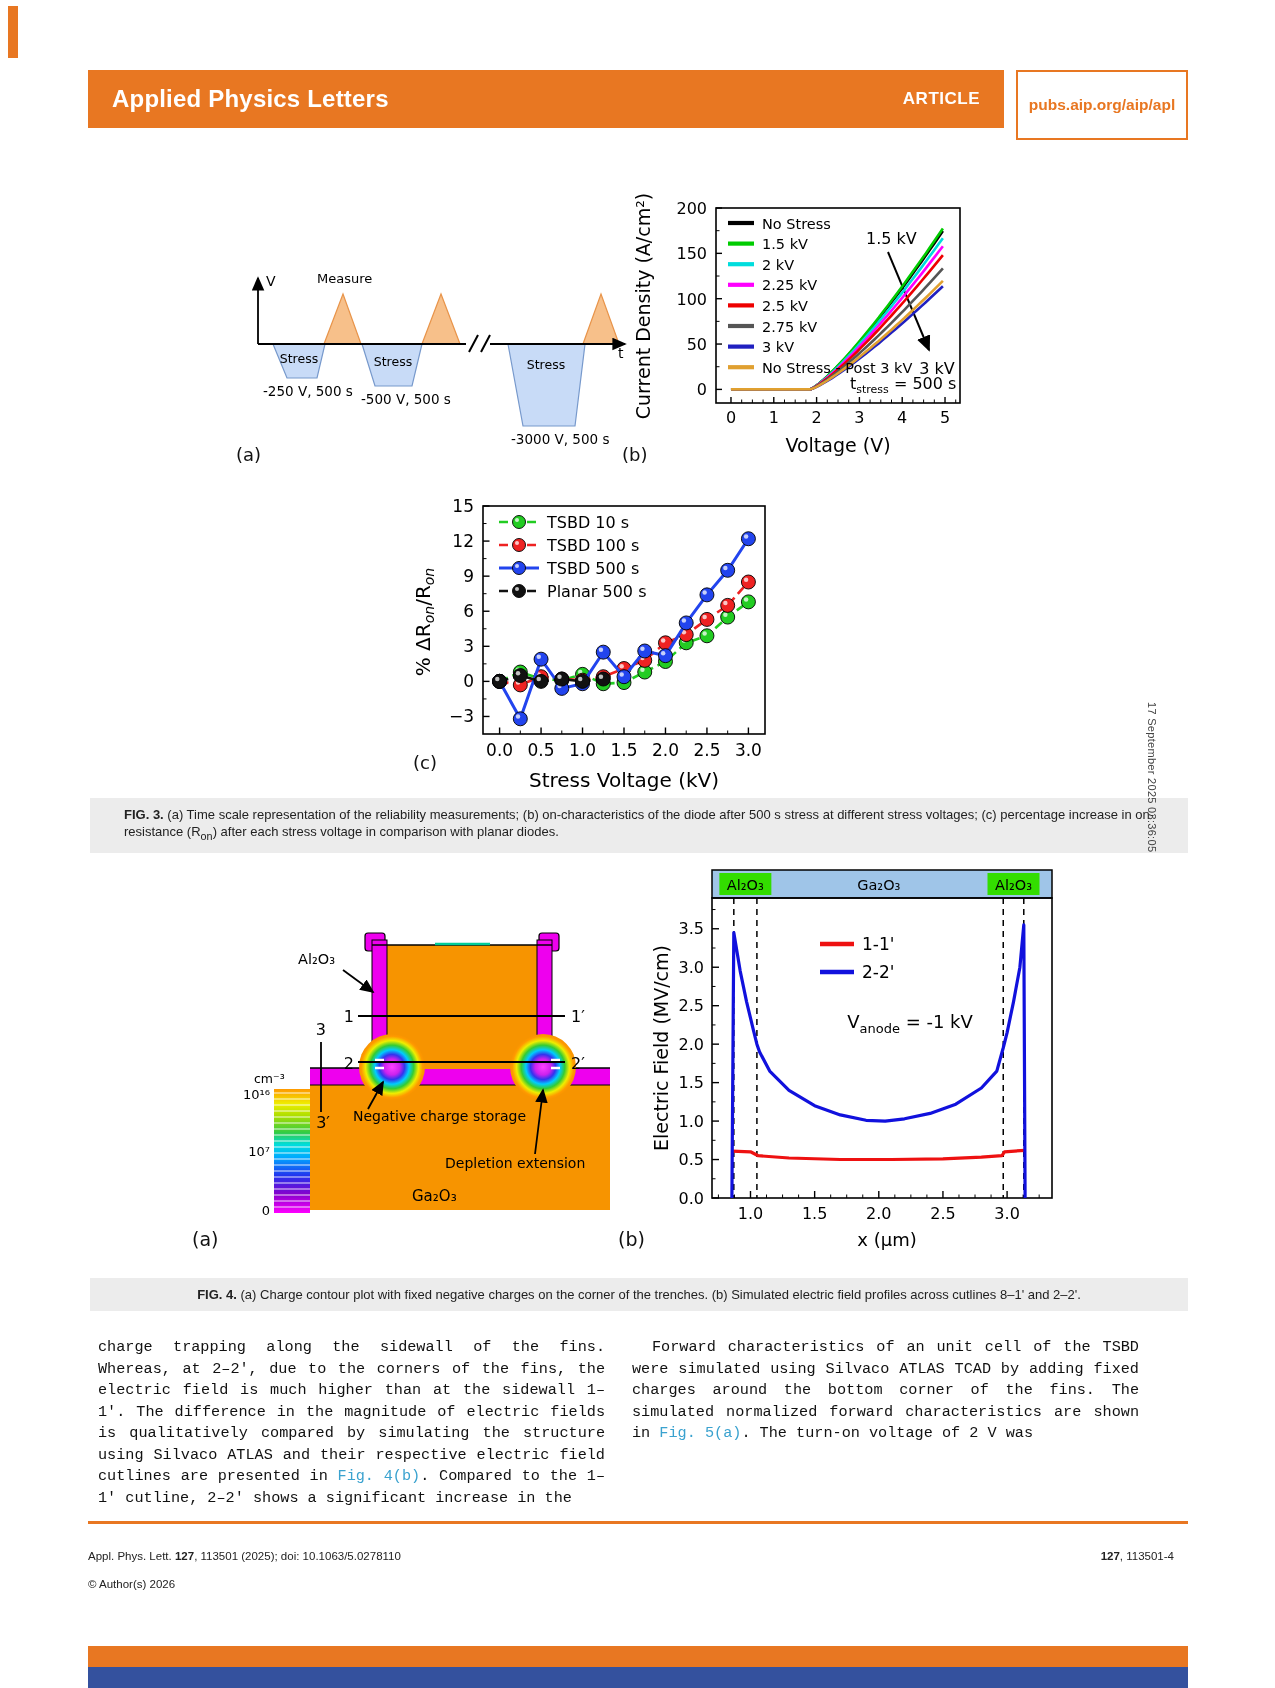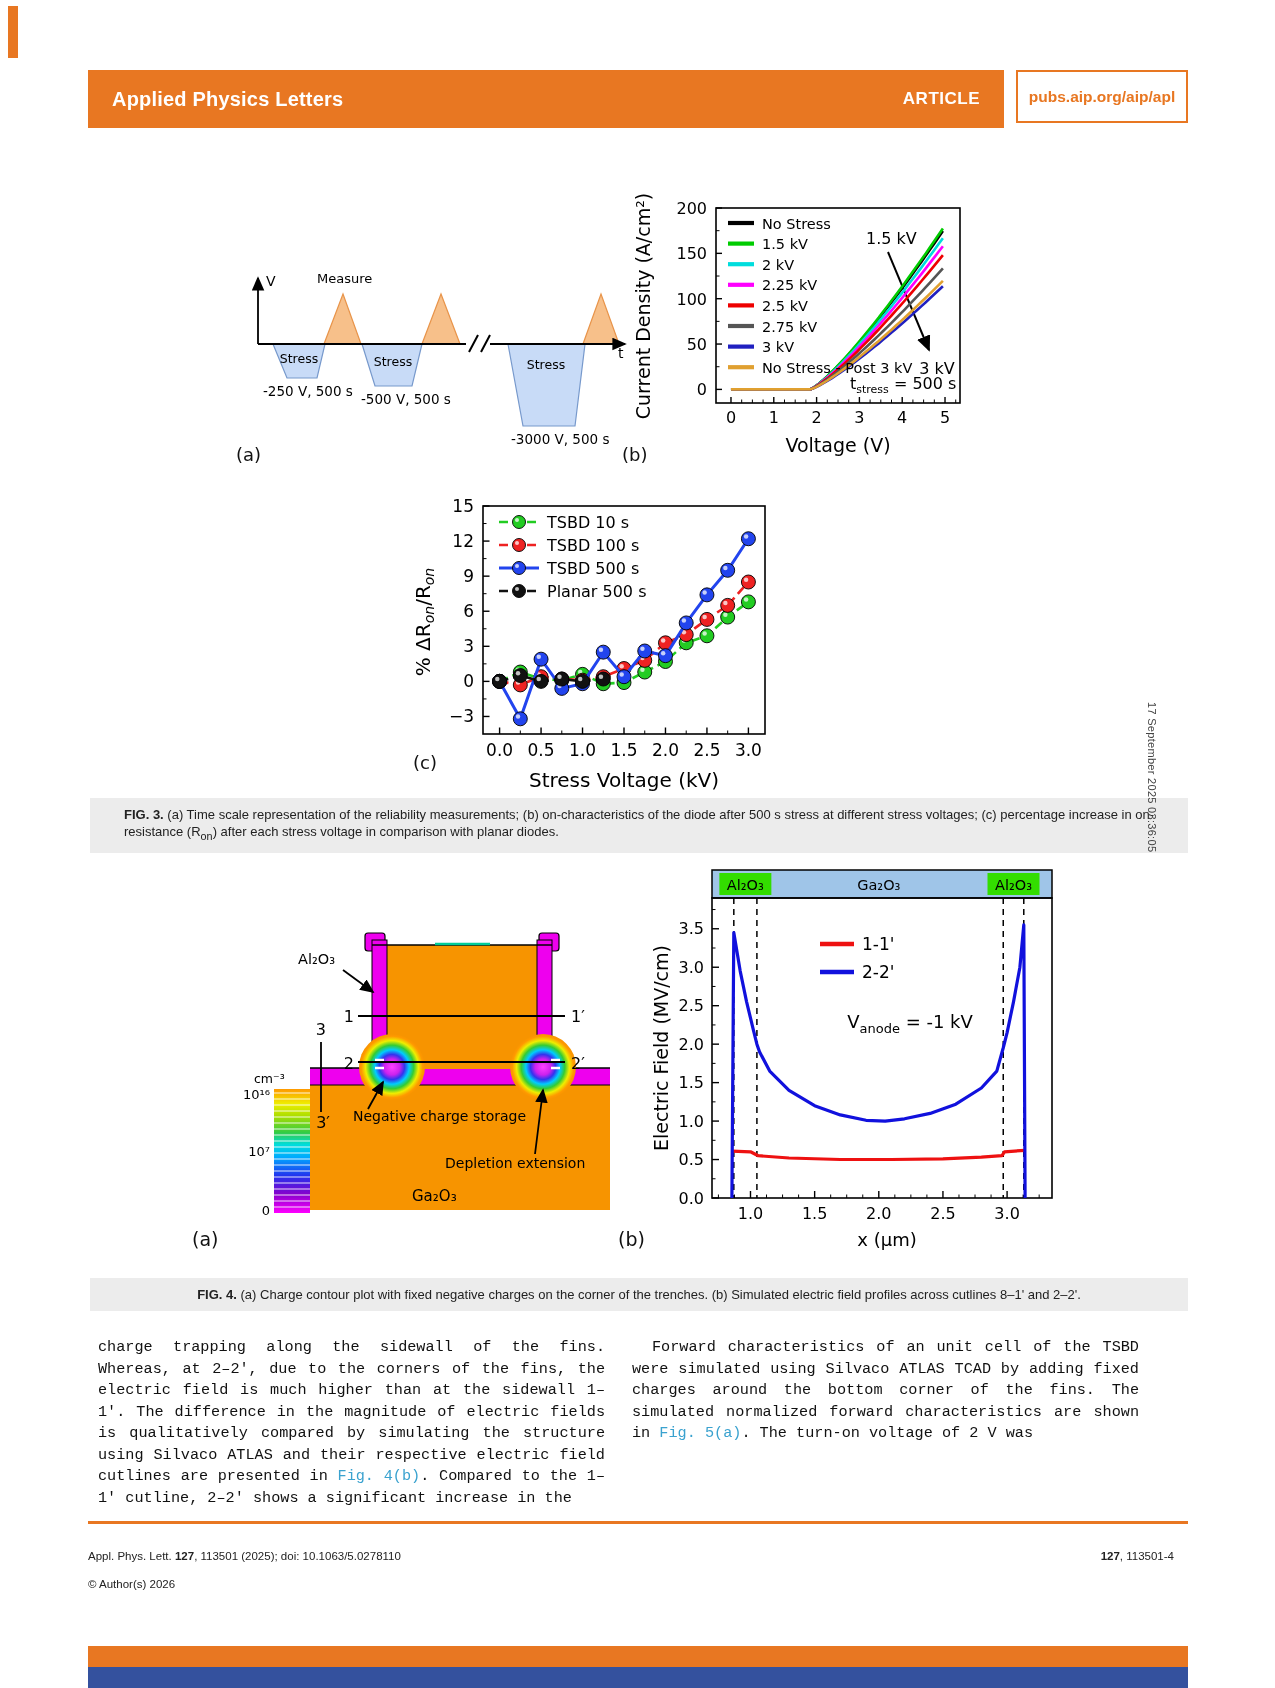--- a/index.html
+++ b/index.html
@@ -3,23 +3,23 @@
 <meta charset="utf-8">
 <style>
   :root{ --accent:#e87722; --link:#3aa2cf; }
   html,body{margin:0;padding:0;background:#fff;}
   #page{position:relative;width:1275px;height:1688px;background:#fff;overflow:hidden;
         font-family:"Liberation Sans","DejaVu Sans",sans-serif;color:#111;}
   .abs{position:absolute;}
   
   .corner-dash{left:8px;top:6px;width:10px;height:52px;background:var(--accent);}
   .hdr-band{left:88px;top:70px;width:916px;height:58px;background:var(--accent);display:flex;align-items:center;justify-content:space-between;padding:0 24px;box-sizing:border-box;}
-  .hdr-title{color:#fff;font-weight:bold;font-size:20px;letter-spacing:.2px;}
+  .hdr-title{color:#fff;font-weight:bold;font-size:24px;letter-spacing:.2px;}
   .hdr-article{color:#fff;font-weight:bold;font-size:17px;letter-spacing:.5px;}
-  .hdr-box{left:1016px;top:70px;width:172px;height:53px;background:#fff;border:2px solid var(--accent);box-sizing:border-box;display:flex;align-items:center;justify-content:center;}
+  .hdr-box{left:1016px;top:70px;width:172px;height:70px;background:#fff;border:2px solid var(--accent);box-sizing:border-box;display:flex;align-items:center;justify-content:center;}
   .hdr-site{color:var(--accent);font-weight:bold;font-size:15.5px;}
   
   svg{overflow:visible;}
   svg text{font-family:"DejaVu Sans","Liberation Sans",sans-serif;fill:#000;}
   .panel-label{font-size:18px;color:#111;font-family:"DejaVu Sans","Liberation Sans",sans-serif;}
   
   .caption-box{left:90px;width:1098px;background:#ececec;box-sizing:border-box;padding:8px 14px;
                font-size:13px;line-height:17px;color:#222;}
   .caption-box b{font-weight:bold;}
   .cap-center{text-align:center;}

